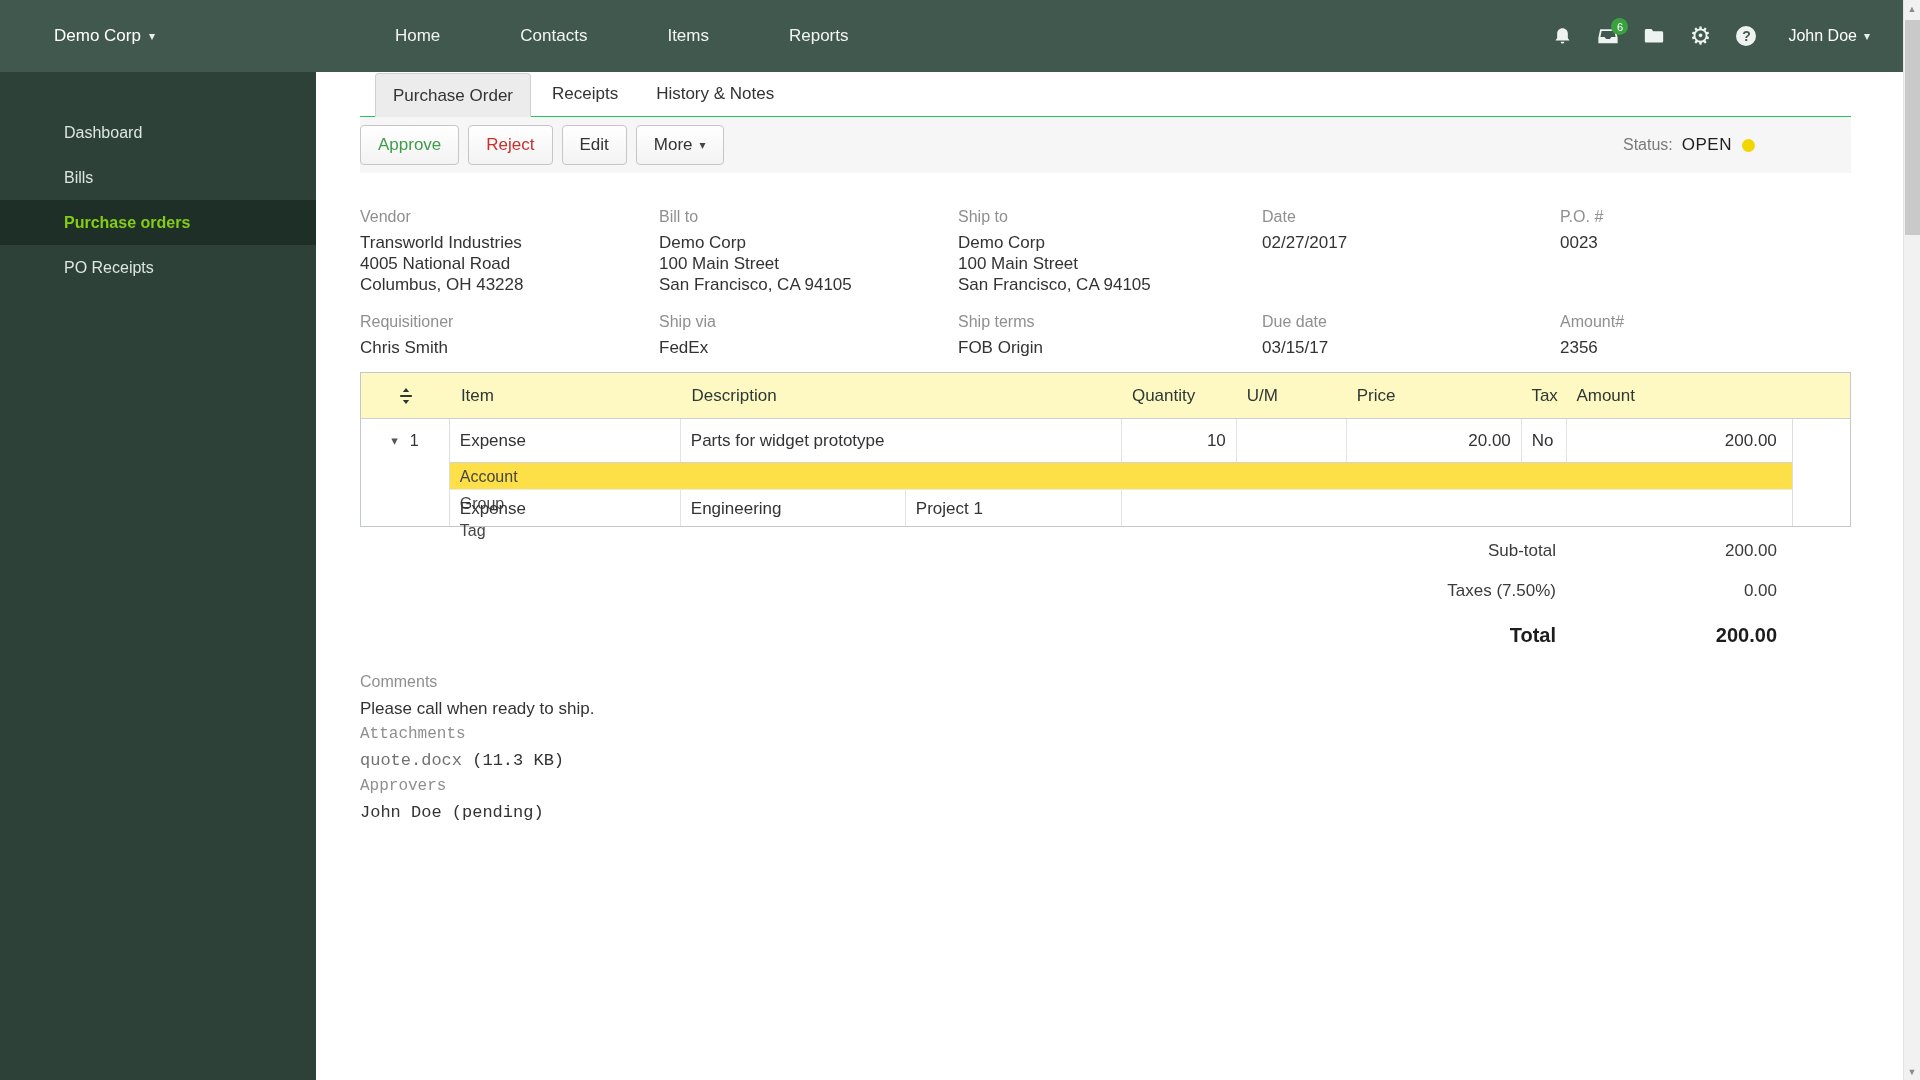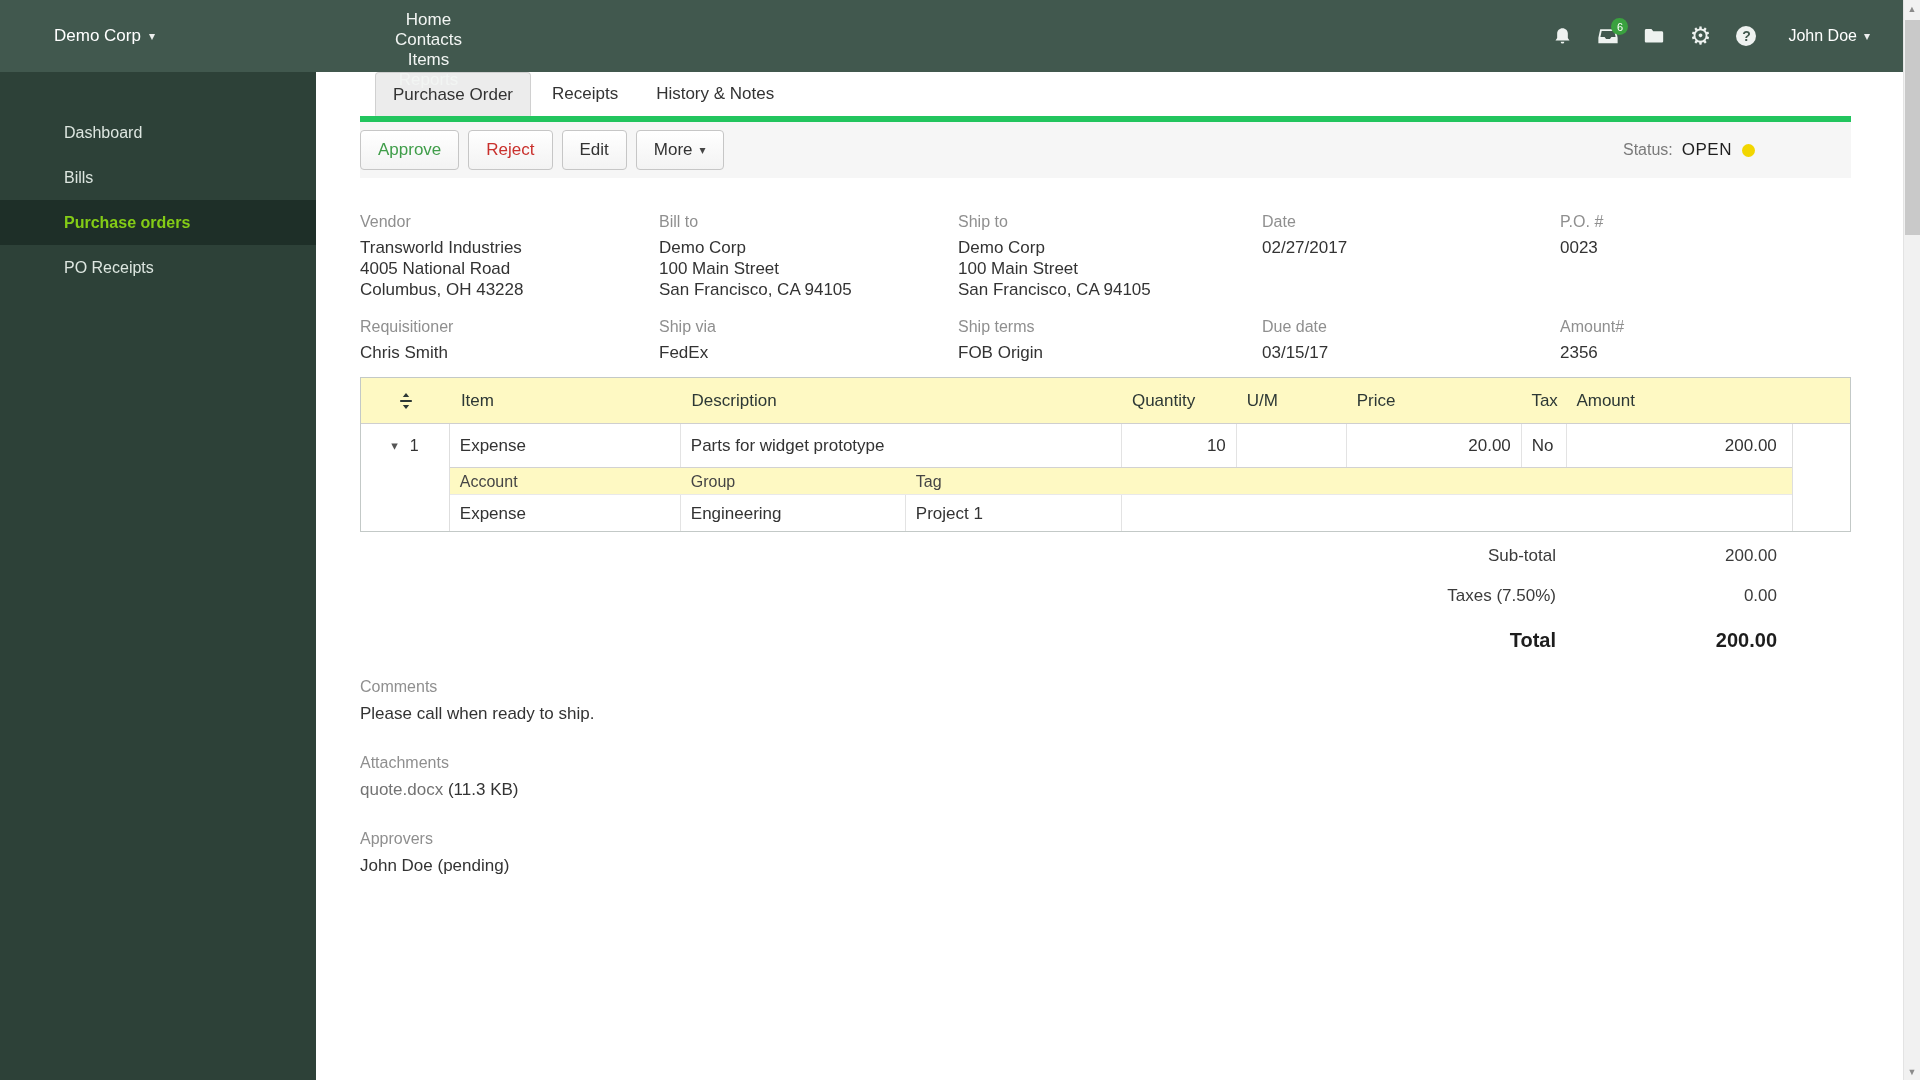--- a/index.html
+++ b/index.html
@@ -5,21 +5,21 @@
   * { margin:0; padding:0; box-sizing:border-box; }
   html,body { width:1920px; height:1080px; overflow:hidden; background:#fff;
     font-family:"Liberation Sans","DejaVu Sans",sans-serif; }
 
   
   .navbar { position:fixed; top:0; left:0; right:0; height:72px; background:#41584e;
     display:flex; align-items:center; z-index:20; color:#fff; }
   .brand { display:flex; align-items:center; gap:8px; margin-left:54px; font-size:17px;
     cursor:pointer; white-space:nowrap; }
   .caret { font-size:12px; opacity:.9; }
-  .top-links { display:flex; margin-left:200px; height:52px; align-items:center;flex-direction:column; }
+  .top-links { display:flex; margin-left:200px; height:52px; align-items:center; }
   .top-link { padding:0 40px; font-size:17px; color:#f2f5f3; cursor:pointer; }
   .nav-right { position:absolute; right:50px; top:0; height:72px; display:flex;
     align-items:center; gap:22px; }
   .icon-btn { position:relative; display:flex; align-items:center; justify-content:center;
     width:24px; height:24px; cursor:pointer; }
   .gear-glyph { font-size:24px; color:#eef2f0; line-height:24px; }
   .help-circle { width:20px; height:20px; border-radius:50%; background:#eef2f0;
     color:#41584e; font-size:14px; font-weight:bold; display:flex; align-items:center;
     justify-content:center; }
   .badge { position:absolute; top:-6px; right:-8px; min-width:17px; height:17px;
@@ -31,22 +31,22 @@
   
   .sidebar { position:fixed; top:72px; left:0; bottom:0; width:316px; background:#2d4138;
     padding-top:38px; z-index:10; }
   .side-item { height:45px; line-height:45px; padding-left:64px; font-size:16px;
     color:#dde6e0; cursor:pointer; }
   .side-item.active { background:#1e2f28; color:#84cc16; font-weight:bold; }
 
   
   .main { margin:72px 0 0 316px; padding:0 69px 0 44px; }
 
-  .tabbar { display:flex; align-items:flex-start; margin-top:54px; padding-left:15px;
-    border-bottom:6px solid #22c55e; }
+  .tabbar { display:flex; align-items:center; margin-top:54px; padding-left:15px;
+    border-bottom:1px solid #22c55e; }
   .tab { height:44px; line-height:44px; padding:0 17px; font-size:17px; color:#333;
     cursor:pointer; margin-right:4px; }
   .tab.active { background:#ececec; border:1px solid #d0d0d0; border-bottom:1px solid #ececec;
     border-radius:4px 4px 0 0; margin-bottom:-1px; }
 
   .toolbar { height:56px; background:#f6f6f6; display:flex; align-items:center; gap:9px; }
   .btn { height:40px; padding:12px 17px; font-size:17px; border:1px solid #c6c6c6;
     border-radius:4px; background:linear-gradient(#ffffff,#f3f3f3); cursor:pointer;
     color:#333; font-family:inherit; display:flex; align-items:center; gap:7px; }
   .btn.approve { color:#3f9d49; }
@@ -76,43 +76,43 @@
   .g-move { width:90px; border-right:1px solid #dedede; display:flex; align-items:flex-start;
     justify-content:center; gap:12px; padding-top:13px; }
   .g-mid { width:1342px; }
   .g-tail { width:59px; border-left:1px solid #dedede; }
   .main-row { display:flex; height:43px; }
   .cell { height:43px; line-height:43px; padding:0 10px; border-right:1px solid #e3e3e3;
     color:#333; overflow:hidden; white-space:nowrap; }
   .cell.last { border-right:none; }
   .num { text-align:right; }
   .amount-pad { padding-right:15px; }
-  .sub-head { display:flex; background:#fef9c3; height:27px; line-height:27px;
-    font-size:16px; color:#454545; border-top:1px solid #d2d2d2; }
+  .sub-head { display:flex; background:#fde047; height:27px; line-height:27px;
+    font-size:16px; color:#454545; border-top:1px solid #d2d2d2;flex-direction:column; }
   .sh { padding:0 10px; }
   .sw-account { width:231px; } .sw-group { width:225px; } .sw-tag { width:216px; }
   .sub-row { display:flex; height:37px; line-height:37px; border-top:1px solid #e9e9e9; }
   .sr { padding:0 10px; border-right:1px solid #e3e3e3; color:#333; }
   .expander-caret { font-size:13px; color:#555; cursor:pointer; line-height:18px; }
   .row-num { font-size:16px; color:#333; line-height:18px; }
 
   
   .totals { display:flex; flex-direction:column; align-items:flex-end;
     margin:4px 59px 0 0; }
   .t-row { display:flex; align-items:center; height:40px; font-size:17px; color:#3b3b3b;gap:44px; }
   .t-row.grand { height:48px; font-size:20px; font-weight:bold; color:#1d1d1d; }
   .t-label { text-align:right; }
   .t-value { width:192px; text-align:right; padding-right:15px; }
 
   
   .section { margin-top:14px; }
   .sec-label { font-size:16px; color:#8f8f8f; margin-bottom:7px; }
   .sec-text { font-size:17px; color:#333; line-height:21px; }
   .file-link { color:#737373; cursor:pointer; text-decoration:none; }
-  .section + .section { margin-top:30px; }
+  .section + .section { margin-top:6px;font-family:Liberation Mono, monospace; }
 
   
   .scrollbar { position:fixed; right:0; top:0; bottom:0; width:17px; background:#f1f1f1;
     border-left:1px solid #e3e3e3; z-index:30; }
   .sb-btn { height:17px; display:flex; align-items:center; justify-content:center;
     font-size:9px; color:#8a8a8a; cursor:pointer; }
   .sb-btn.bottom { position:absolute; bottom:0; left:0; right:0; }
   .sb-thumb { position:absolute; top:20px; left:1px; width:15px; height:215px;
     background:#c9c9c9; cursor:pointer; }
 

